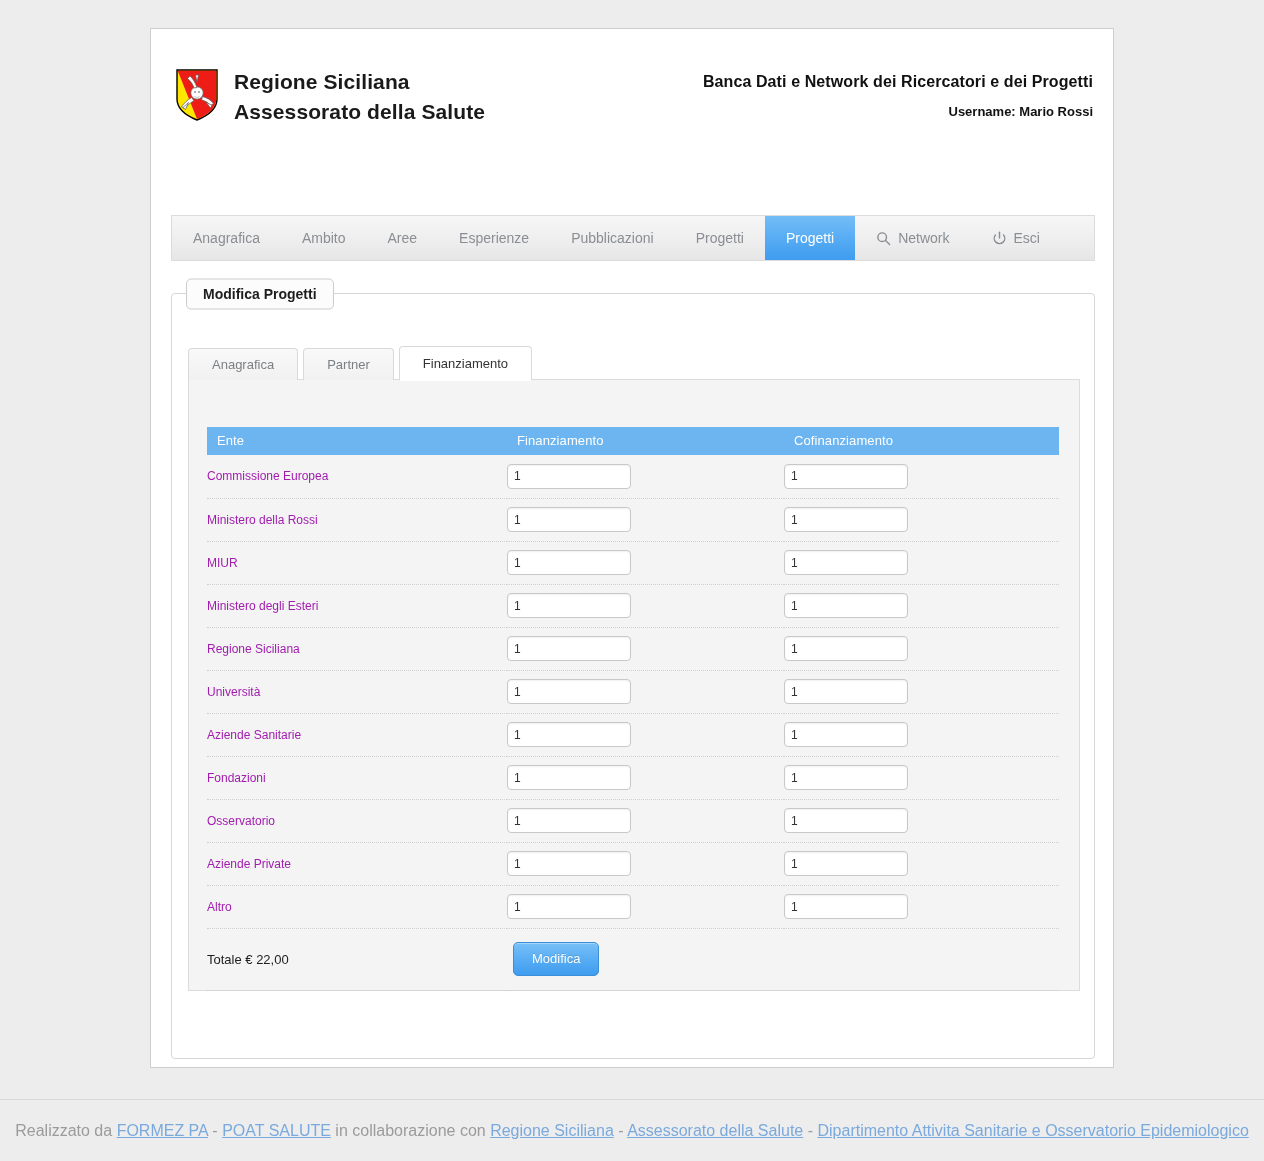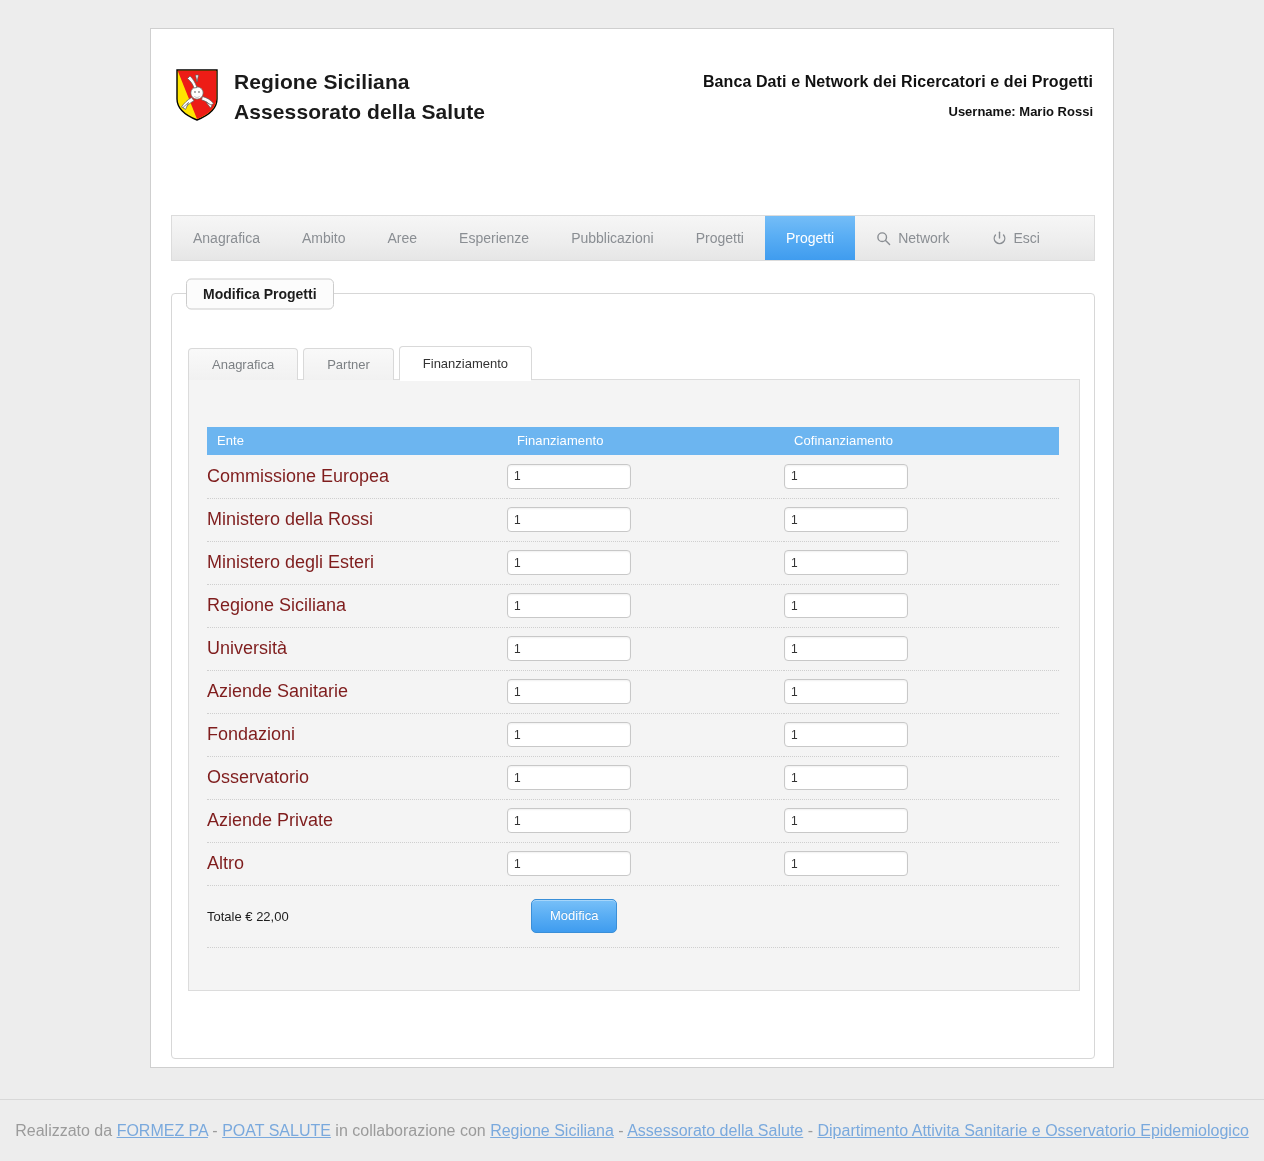--- a/index.html
+++ b/index.html
@@ -196,22 +196,22 @@
   .fin-table col.c-cofin{ width: 275px; }
 
   .fin-table td {
     padding: 0;
     height: 43px;
     vertical-align: middle;
     border-bottom: 1px dotted #cfcfcf;
   }
   .fin-table tbody tr:last-child td { border-bottom: 1px dotted #cfcfcf; }
   .cell-ente {
-    font-size: 18px;
-    color: #7f1d1d;
+    font-size: 12px;
+    color: #a21caf;
     padding-left: 10px;
   }
   .money-input {
     width: 124px;
     height: 25px;
     padding: 2px 6px;
     font-size: 12px;
     font-family: "Liberation Sans", sans-serif;
     color: #333;
     background: #ffffff;
@@ -228,21 +228,21 @@
     border-bottom: none;
     height: 62px;
   }
   .total-label {
     font-size: 13px;
     font-weight: normal;
     color: #1d1d1d;
     padding-left: 16px;
   }
   .btn-modifica {
-    margin-left: 24px;
+    margin-left: 6px;
     padding: 8px 18px 9px 18px;
     font-size: 13px;
     font-family: "Liberation Sans", sans-serif;
     color: #ffffff;
     background: linear-gradient(to bottom, #78c0f8 0%, #5aaef4 48%, #3f9cef 100%);
     border: 1px solid #3a8fd8;
     border-radius: 5px;
     cursor: pointer;
     text-shadow: 0 -1px 0 rgba(0,0,0,.12);
     box-shadow: inset 0 1px 0 rgba(255,255,255,.35);
@@ -385,20 +385,25 @@
               <td class="cell-ente">Commissione Europea</td>
               <td class="cell-fin"><input class="money-input" type="text" value="1" style=""></td>
               <td class="cell-cofin"><input class="money-input" type="text" value="1" style=""></td>
             </tr>
             <tr>
               <td class="cell-ente">Ministero della Rossi</td>
               <td class="cell-fin"><input class="money-input" type="text" value="1" style=""></td>
               <td class="cell-cofin"><input class="money-input" type="text" value="1" style=""></td>
             </tr>
             <tr>
+              <td class="cell-ente">MIUR</td>
+              <td class="cell-fin"><input class="money-input" type="text" value="1" style=""></td>
+              <td class="cell-cofin"><input class="money-input" type="text" value="1" style=""></td>
+            </tr>
+            <tr>
               <td class="cell-ente">Ministero degli Esteri</td>
               <td class="cell-fin"><input class="money-input" type="text" value="1" style=""></td>
               <td class="cell-cofin"><input class="money-input" type="text" value="1" style=""></td>
             </tr>
             <tr>
               <td class="cell-ente">Regione Siciliana</td>
               <td class="cell-fin"><input class="money-input" type="text" value="1" style=""></td>
               <td class="cell-cofin"><input class="money-input" type="text" value="1" style=""></td>
             </tr>
             <tr>

